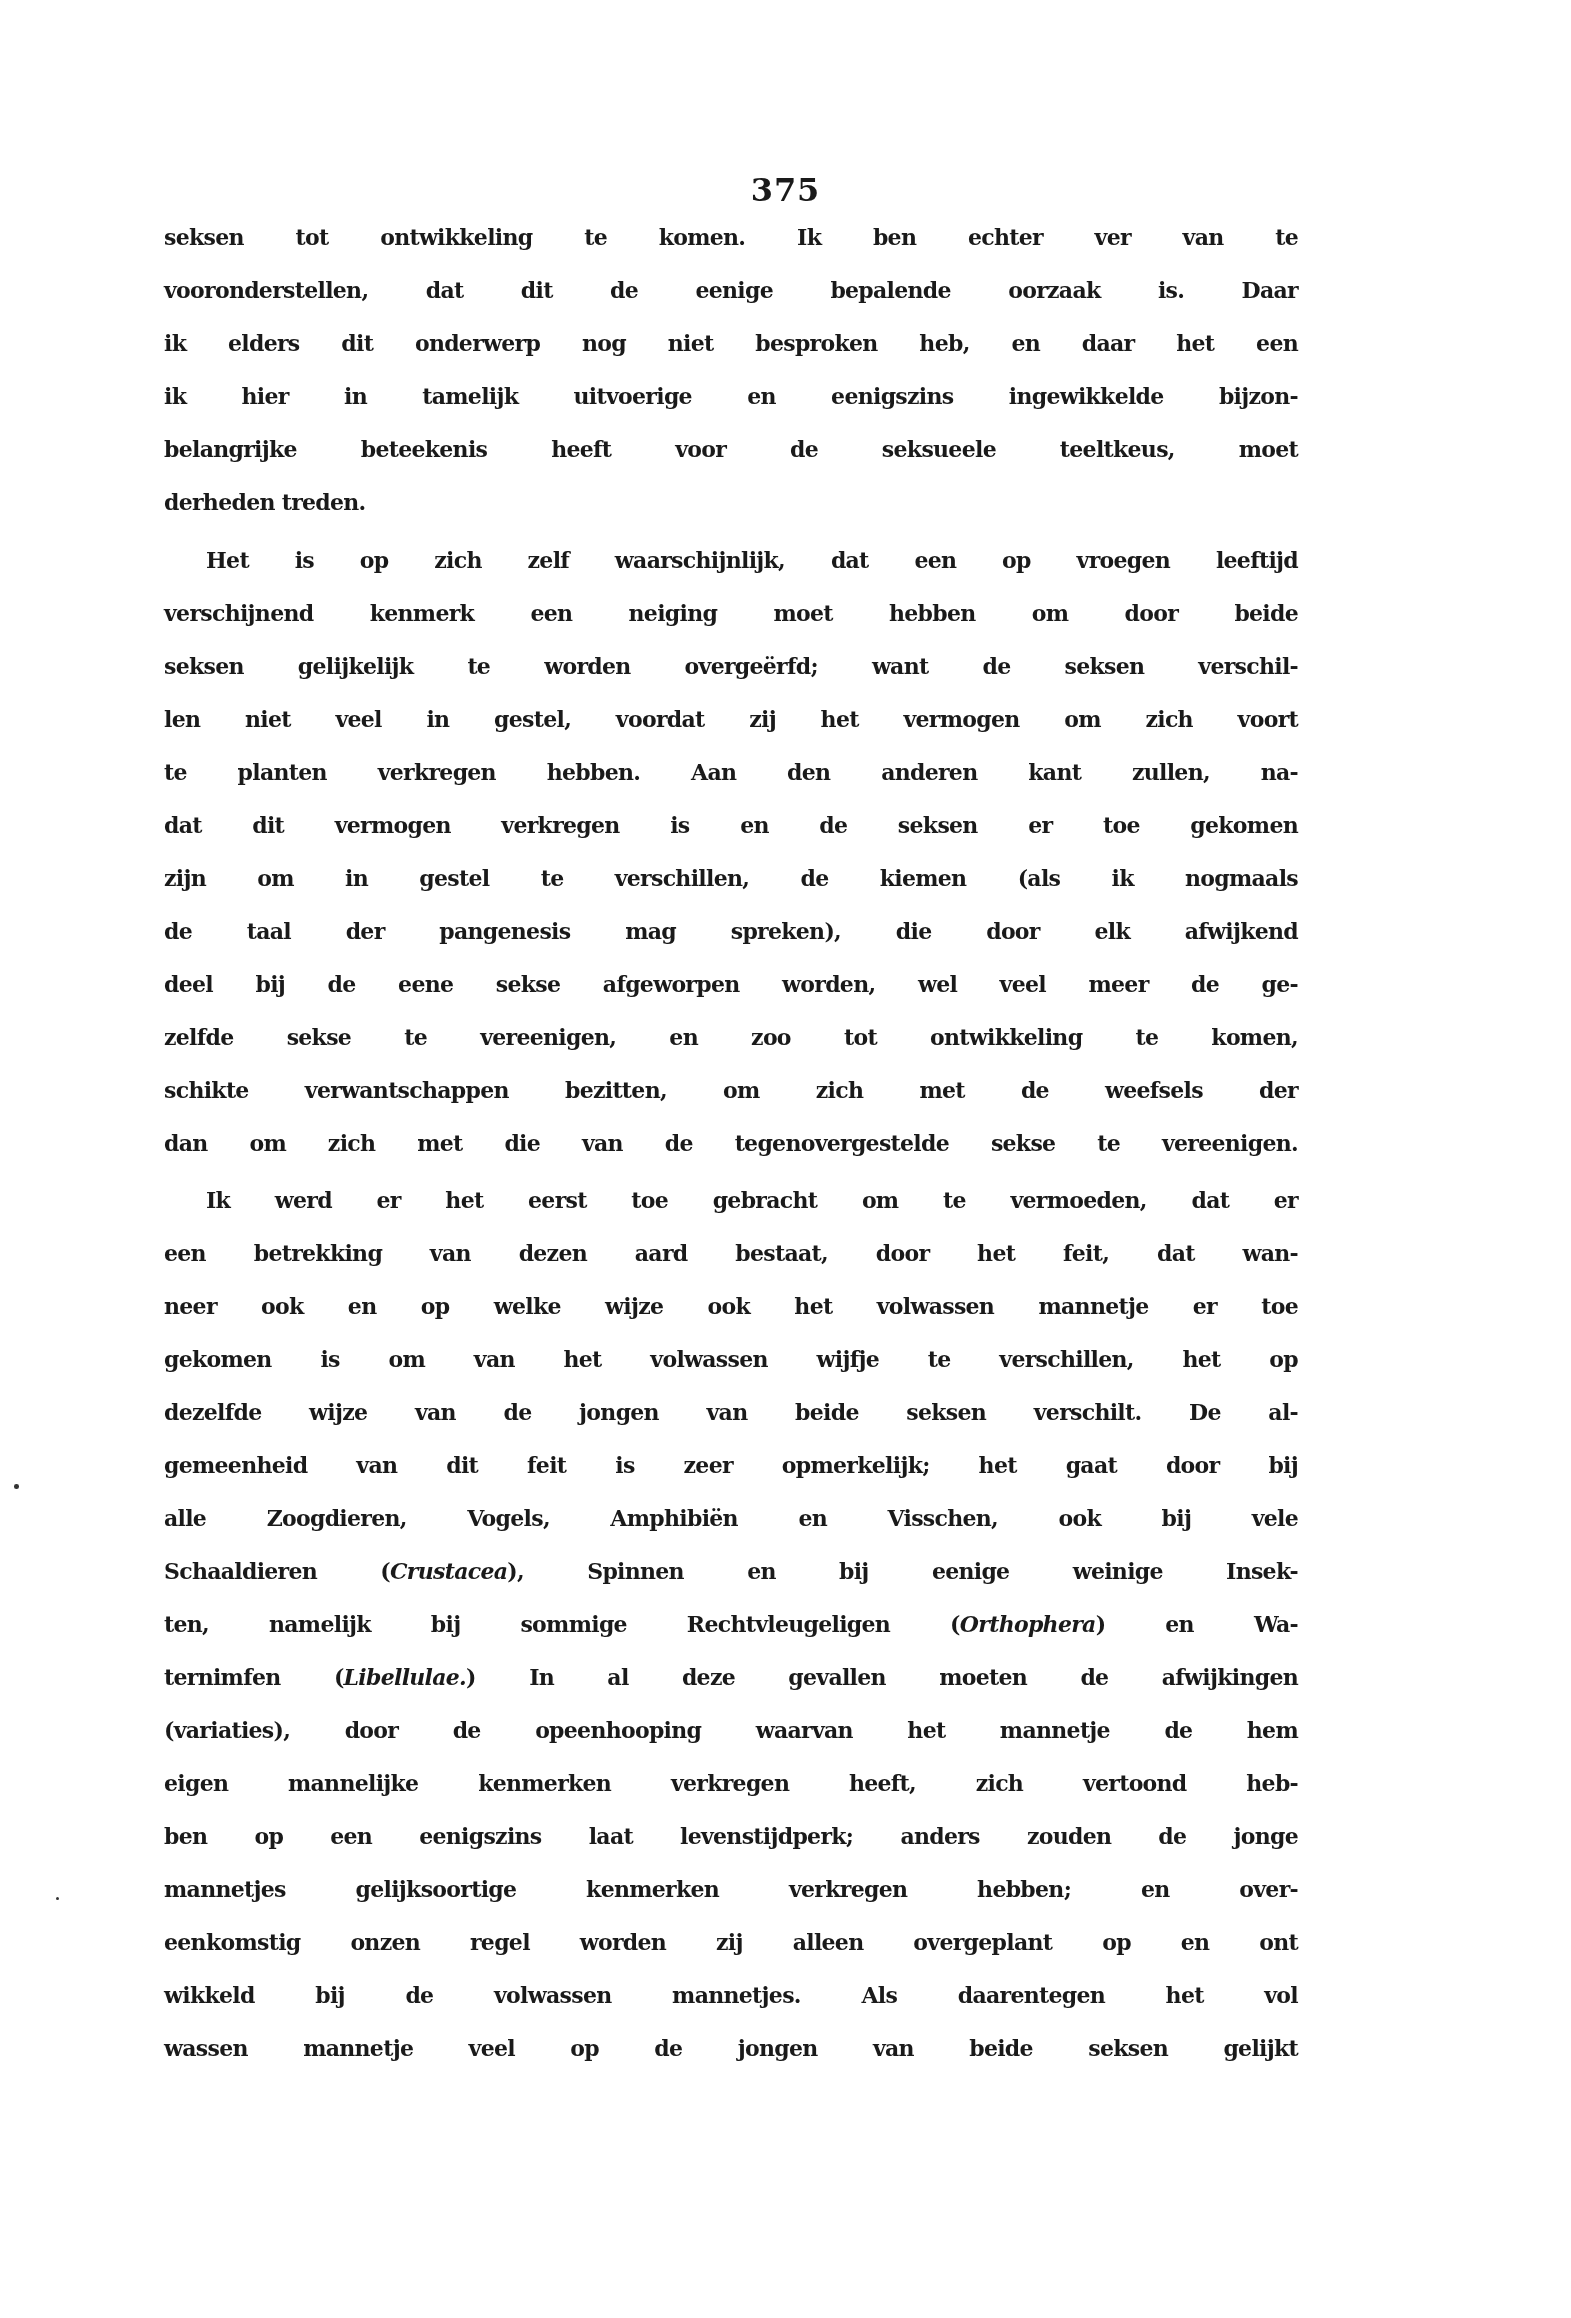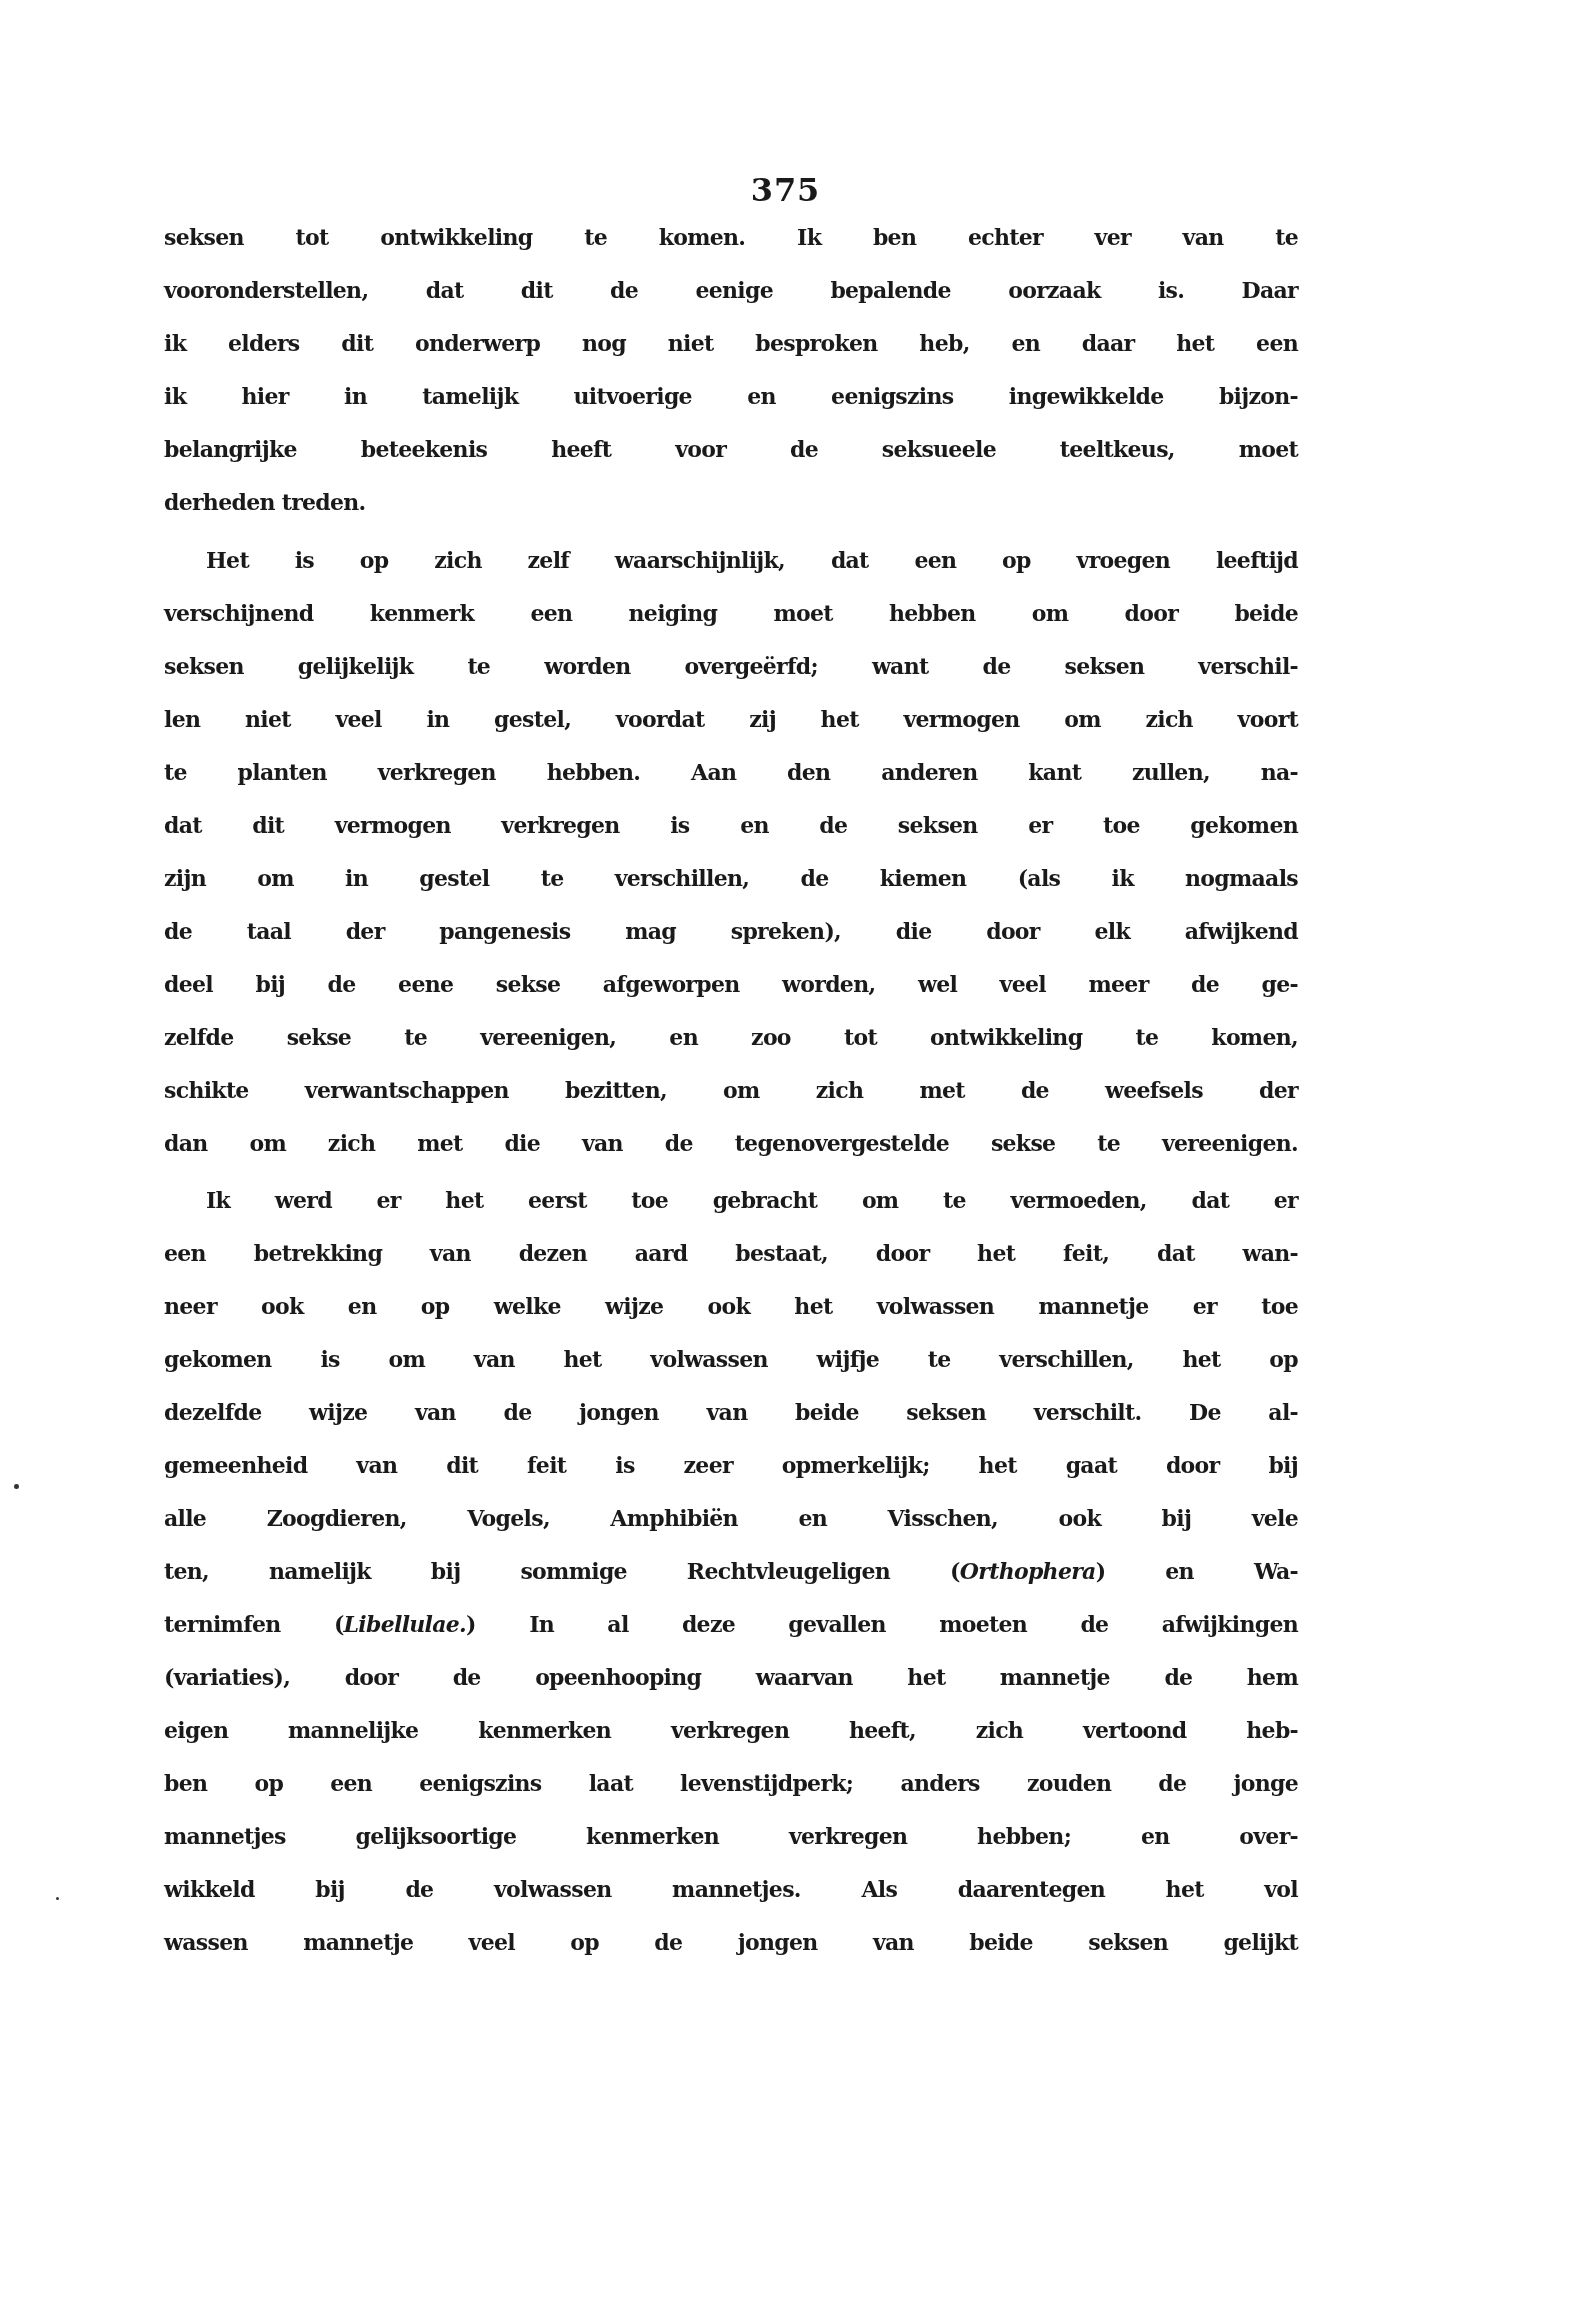--- a/index.html
+++ b/index.html
@@ -64,26 +64,28 @@
     </div>
 
     <div>
       <span class="line indent para-gap">Ik werd er het eerst toe gebracht om te vermoeden, dat er</span>
       <span class="line">een betrekking van dezen aard bestaat, door het feit, dat wan-</span>
       <span class="line">neer ook en op welke wijze ook het volwassen mannetje er toe</span>
       <span class="line">gekomen is om van het volwassen wijfje te verschillen, het op</span>
       <span class="line">dezelfde wijze van de jongen van beide seksen verschilt. De al-</span>
       <span class="line">gemeenheid van dit feit is zeer opmerkelijk; het gaat door bij</span>
       <span class="line">alle Zoogdieren, Vogels, Amphibiën en Visschen, ook bij vele</span>
+      <span class="line"><span>Schaaldieren (</span><i>Crustacea</i><span>), Spinnen en bij eenige weinige Insek-</span></span>
       <span class="line"><span>ten, namelijk bij sommige Rechtvleugeligen (</span><i>Orthophera</i><span>) en Wa-</span></span>
       <span class="line"><span>ternimfen (</span><i>Libellulae.</i><span>) In al deze gevallen moeten de afwijkingen</span></span>
       <span class="line">(variaties), door de opeenhooping waarvan het mannetje de hem</span>
       <span class="line">eigen mannelijke kenmerken verkregen heeft, zich vertoond heb-</span>
       <span class="line">ben op een eenigszins laat levenstijdperk; anders zouden de jonge</span>
       <span class="line">mannetjes gelijksoortige kenmerken verkregen hebben; en over-</span>
+      <span class="line">eenkomstig onzen regel worden zij alleen overgeplant op en ont</span>
       <span class="line">wikkeld bij de volwassen mannetjes. Als daarentegen het vol</span>
       <span class="line">wassen mannetje veel op de jongen van beide seksen gelijkt</span>
     </div>
   </div>
 
   <div class="speck" style="left:14px; top:1484px;"></div>
   <div class="speck" style="left:56px; top:1897px; width:3.2px; height:3.2px;"></div>
 </div>
 
 

